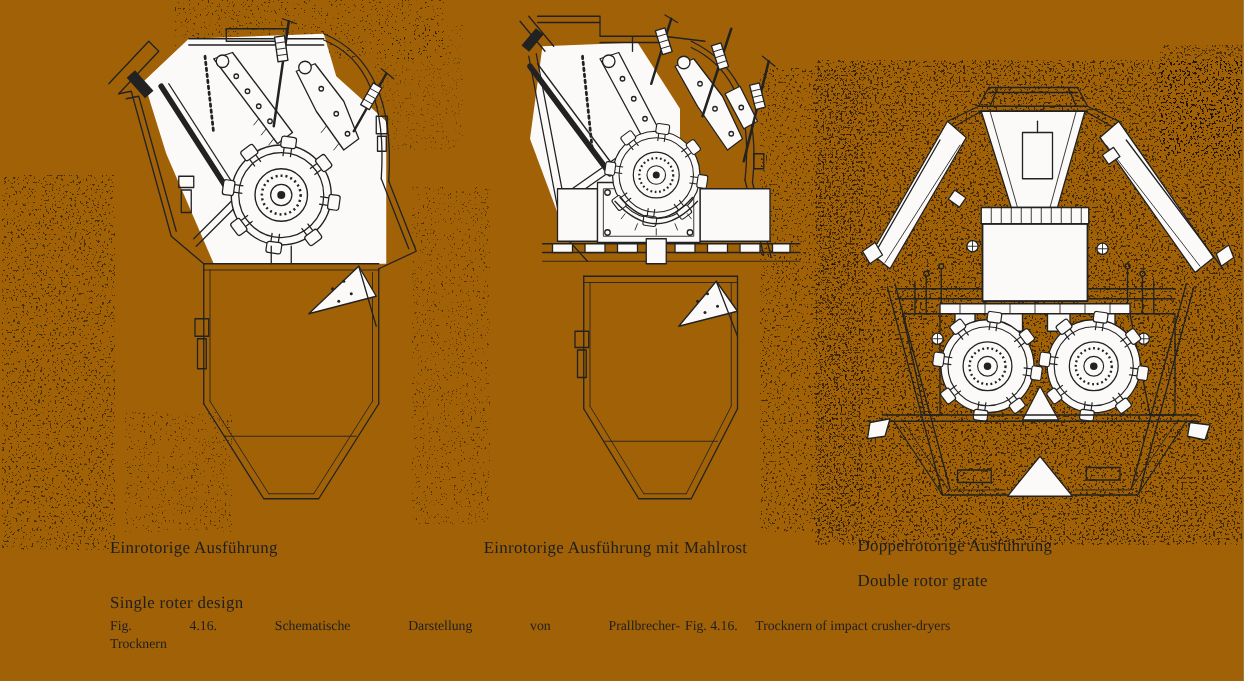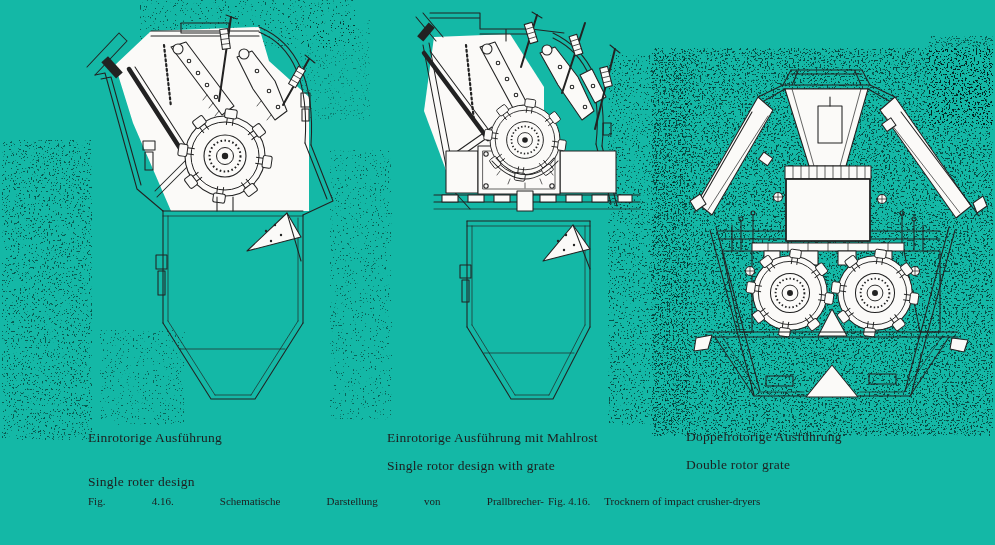--- a/index.html
+++ b/index.html
@@ -1,16 +1,16 @@
 <!DOCTYPE html>
 <html><head>
 <meta charset="utf-8">
 <style>
   html,body{margin:0;padding:0;background:#9a9a9a;}
-  .page{position:relative;width:995px;height:545px;background:#14b8a6;overflow:hidden;
+  .page{position:relative;width:995px;height:545px;background:#a16207;overflow:hidden;
         font-family:"Liberation Serif", serif;color:#1e1e1e;}
   .layer{position:absolute;left:0;top:0;}
   .lab{position:absolute;font-size:13.5px;letter-spacing:.25px;white-space:nowrap;}
   .figcap{position:absolute;font-size:11px;line-height:1.25;}
   .j{text-align:justify;text-align-last:justify;}
   .capfig{margin-right:14px;margin-top:16px;}
   
   .d path,.d line,.d polyline,.d polygon,.d circle,.d rect{
      stroke:#222;stroke-width:1.05;fill:none;stroke-linecap:round;stroke-linejoin:round;}
   .d .f{fill:#fbfaf8;}
@@ -369,23 +369,23 @@
       <rect x="78" y="321" width="27" height="10"></rect>
       <rect x="181" y="319" width="27" height="10"></rect>
     </g>
   </svg>
 
   <div class="lab" style="left:88px;top:430px">Einrotorige Ausführung</div>
   <div class="lab" style="left:387px;top:430px">Einrotorige Ausführung mit Mahlrost</div>
   <div class="lab" style="left:686px;top:429px">Doppelrotorige Ausführung</div>
 
   <div class="lab" style="left:88px;top:474px">Single roter design</div>
-  <div class="lab" style="left:387px;top:458px">Single rotor design with grate</div>
   <div class="lab" style="left:686px;top:457px">Double rotor grate</div>
 
   <div class="figcap" style="left:88px;top:495px;width:456px">
     <div class="j">Fig. 4.16. Schematische Darstellung von Prallbrecher-</div>
+    <div>Trocknern</div>
   </div>
   <div class="figcap" style="left:548px;top:495px;width:440px">
     <span class="capfig">Fig. 4.16.</span><span>Trocknern of impact crusher-dryers</span>
   </div>
 
 </div>
 
 </body></html>

